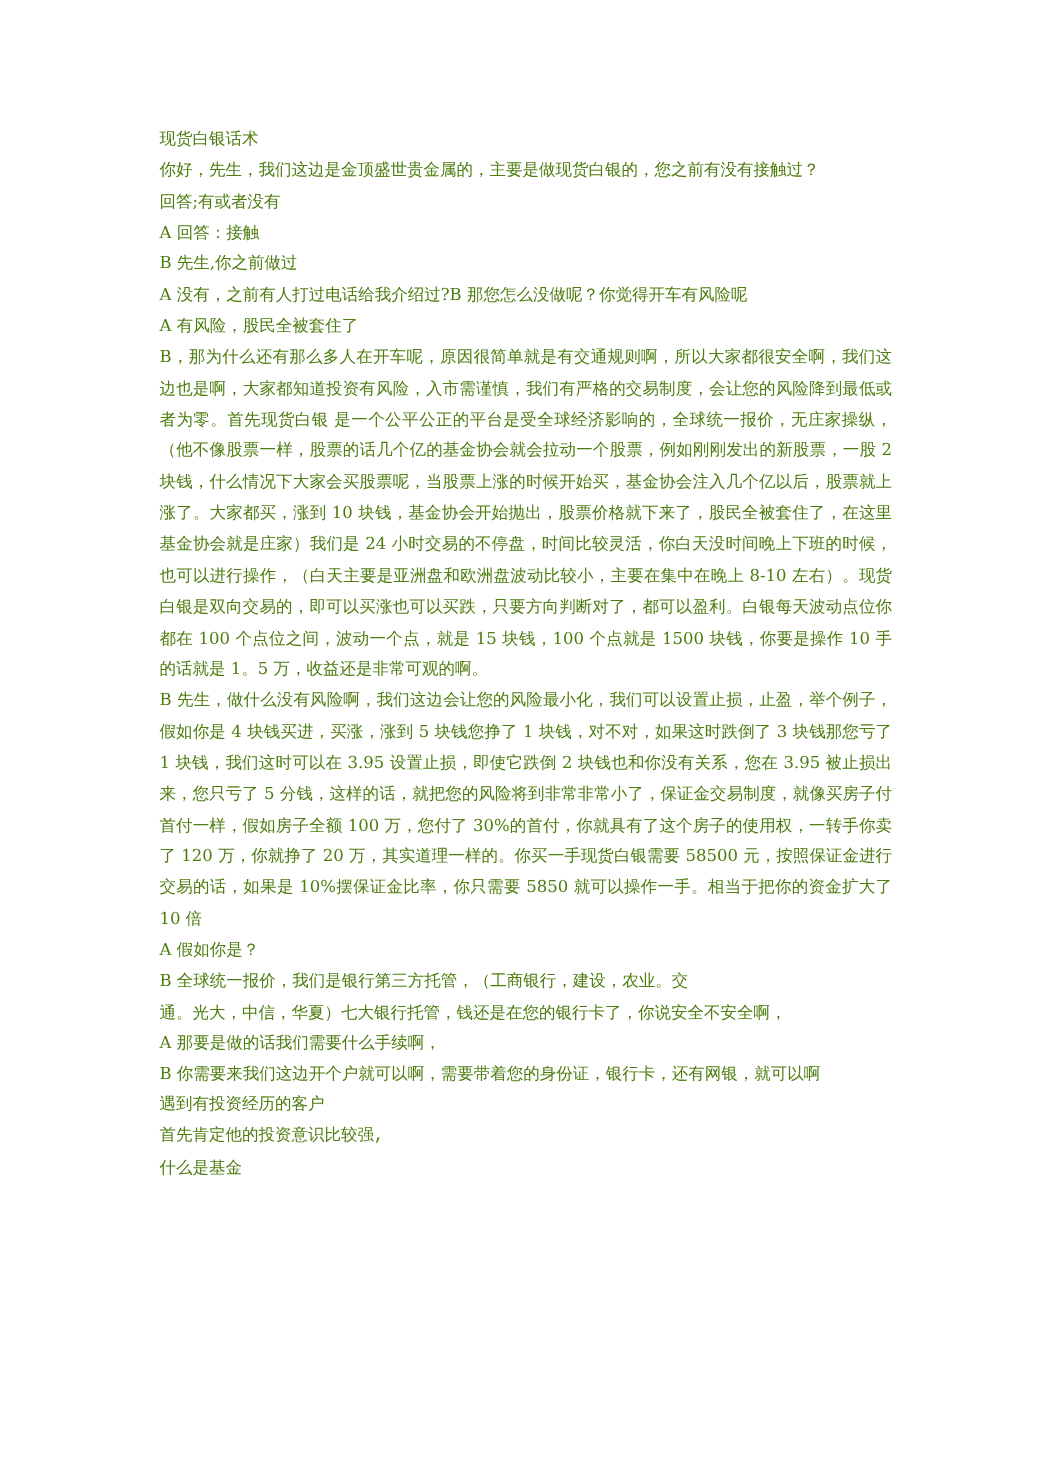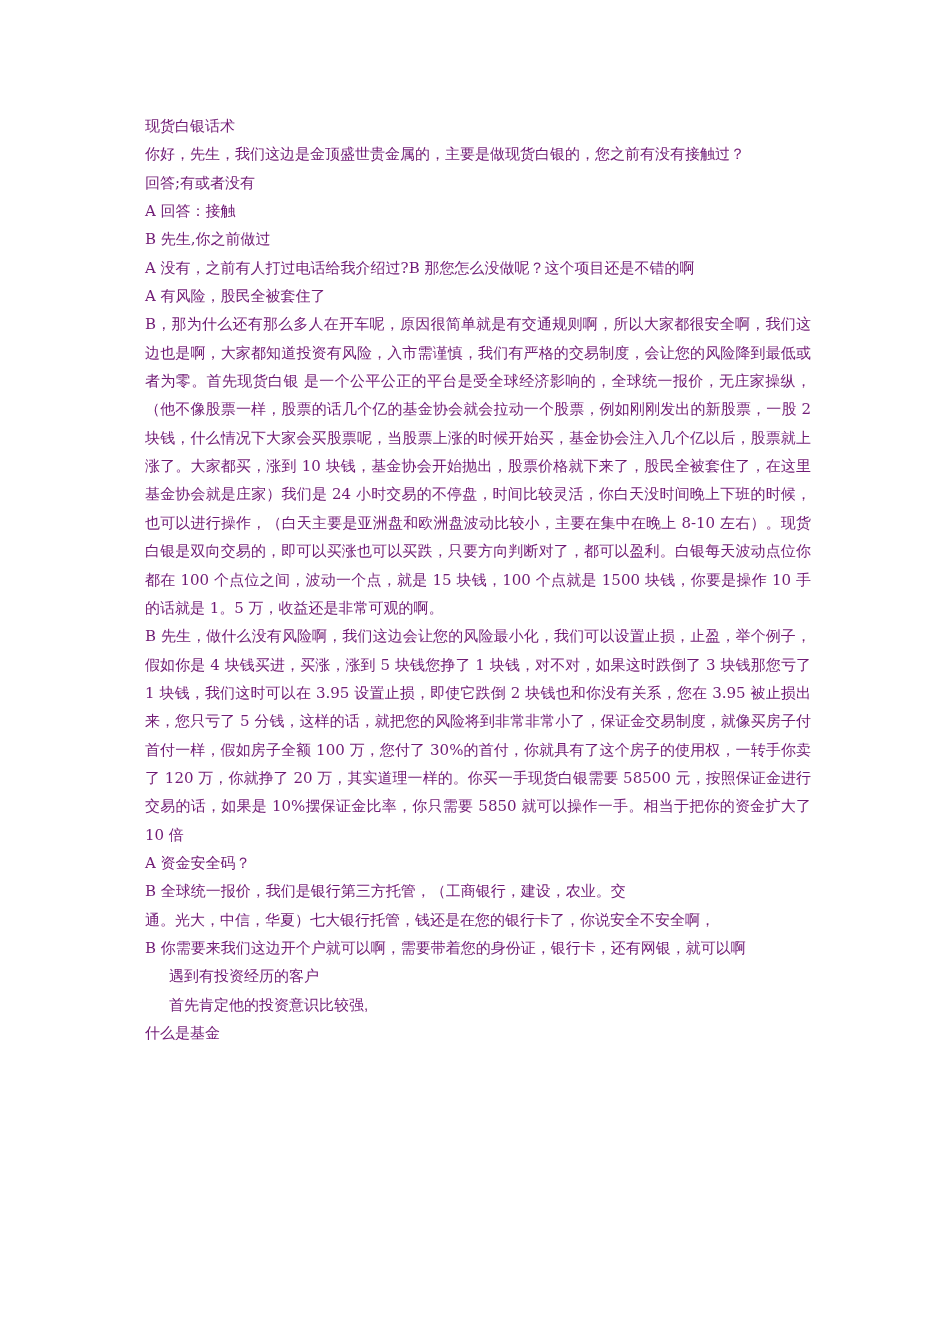--- a/index.html
+++ b/index.html
@@ -18,48 +18,48 @@
     height: 1344px;
     background: #ffffff;
     padding: 112px 139px 40px 145px;
     overflow: hidden;
   }
   .para {
     margin: 0;
     padding: 0;
     font-size: 15px;
     line-height: 28.35px;
-    color: #701a75;
+    color: #4d7c0f;
     text-align: justify;
     text-justify: inter-ideograph;
     word-break: break-all;
   }
   .song {
     font-family: "DejaVu Serif", "Liberation Serif", serif;
   }
   .hei {
-    font-family: Liberation Sans, sans-serif;
-    margin-left: 24px;
+    font-family: Liberation Mono, monospace;
   }
 </style>
 </head>
 <body>
 
 <div class="page">
   <div class="content">
       <p class="para song">现货白银话术</p>
       <p class="para song">你好，先生，我们这边是金顶盛世贵金属的，主要是做现货白银的，您之前有没有接触过？</p>
       <p class="para song">回答;有或者没有</p>
       <p class="para song">A 回答：接触</p>
       <p class="para song">B 先生,你之前做过</p>
-      <p class="para song">A 没有，之前有人打过电话给我介绍过?B 那您怎么没做呢？这个项目还是不错的啊</p>
+      <p class="para song">A 没有，之前有人打过电话给我介绍过?B 那您怎么没做呢？你觉得开车有风险呢</p>
       <p class="para song">A 有风险，股民全被套住了</p>
       <p class="para song">B，那为什么还有那么多人在开车呢，原因很简单就是有交通规则啊，所以大家都很安全啊，我们这边也是啊，大家都知道投资有风险，入市需谨慎，我们有严格的交易制度，会让您的风险降到最低或者为零。首先现货白银 是一个公平公正的平台是受全球经济影响的，全球统一报价，无庄家操纵，（他不像股票一样，股票的话几个亿的基金协会就会拉动一个股票，例如刚刚发出的新股票，一股 2 块钱，什么情况下大家会买股票呢，当股票上涨的时候开始买，基金协会注入几个亿以后，股票就上涨了。大家都买，涨到 10 块钱，基金协会开始抛出，股票价格就下来了，股民全被套住了，在这里基金协会就是庄家）我们是 24 小时交易的不停盘，时间比较灵活，你白天没时间晚上下班的时候，也可以进行操作，（白天主要是亚洲盘和欧洲盘波动比较小，主要在集中在晚上 8-10 左右）。现货白银是双向交易的，即可以买涨也可以买跌，只要方向判断对了，都可以盈利。白银每天波动点位你都在 100 个点位之间，波动一个点，就是 15 块钱，100 个点就是 1500 块钱，你要是操作 10 手的话就是 1。5 万，收益还是非常可观的啊。</p>
       <p class="para song">B 先生，做什么没有风险啊，我们这边会让您的风险最小化，我们可以设置止损，止盈，举个例子，假如你是 4 块钱买进，买涨，涨到 5 块钱您挣了 1 块钱，对不对，如果这时跌倒了 3 块钱那您亏了 1 块钱，我们这时可以在 3.95 设置止损，即使它跌倒 2 块钱也和你没有关系，您在 3.95 被止损出来，您只亏了 5 分钱，这样的话，就把您的风险将到非常非常小了，保证金交易制度，就像买房子付首付一样，假如房子全额 100 万，您付了 30%的首付，你就具有了这个房子的使用权，一转手你卖了 120 万，你就挣了 20 万，其实道理一样的。你买一手现货白银需要 58500 元，按照保证金进行交易的话，如果是 10%摆保证金比率，你只需要 5850 就可以操作一手。相当于把你的资金扩大了 10 倍</p>
-      <p class="para song">A 资金安全码？</p>
+      <p class="para song">A 假如你是？</p>
       <p class="para song">B 全球统一报价，我们是银行第三方托管，（工商银行，建设，农业。交</p>
       <p class="para song">通。光大，中信，华夏）七大银行托管，钱还是在您的银行卡了，你说安全不安全啊，</p>
+      <p class="para song">A 那要是做的话我们需要什么手续啊，</p>
       <p class="para song">B 你需要来我们这边开个户就可以啊，需要带着您的身份证，银行卡，还有网银，就可以啊</p>
       <p class="para hei">遇到有投资经历的客户</p>
       <p class="para hei">首先肯定他的投资意识比较强,</p>
       <p class="para song">什么是基金</p>
     </div>
 </div>
 
 </body></html>

